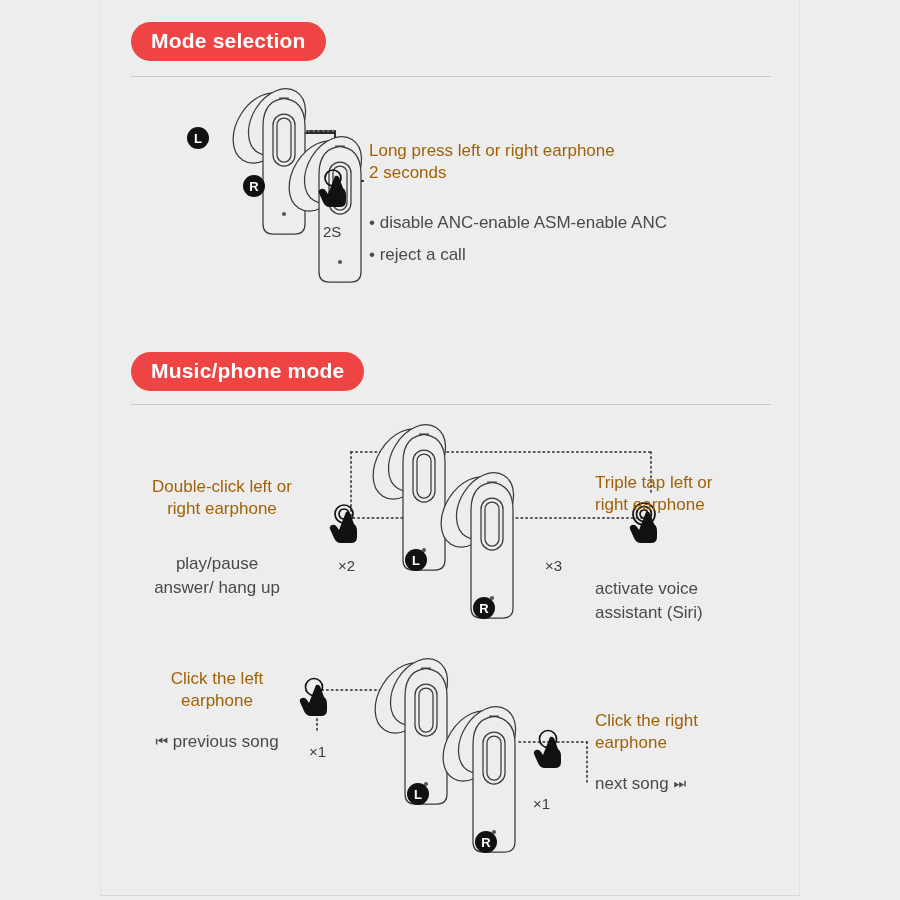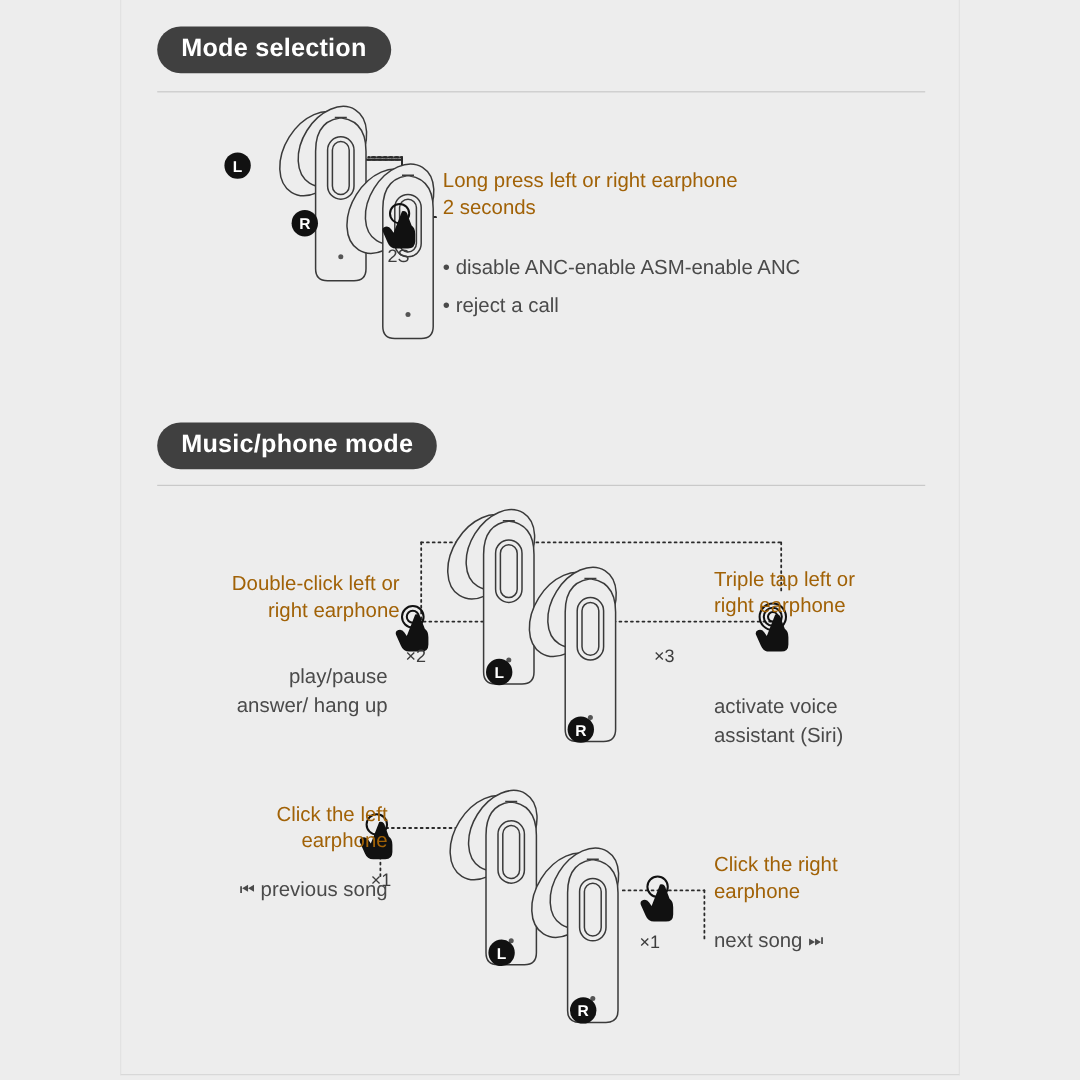--- a/index.html
+++ b/index.html
@@ -19,21 +19,21 @@
     box-sizing:border-box;
     margin:0 100px 4px 100px;
     width:700px;height:896px;
     background:#ededed;
   }
   .inner{position:absolute;left:0;top:0;width:700px;height:896px;}
 
   
   .pill{
     position:absolute;
-    background:#404040;
+    background:#ef4444;
     color:#ffffff;
     border-radius:999px;
     font-weight:bold;
     font-size:21px;
     letter-spacing:.2px;
     padding:8px 20px 10px 20px;
     white-space:nowrap;
     line-height:1;
   }
   .rule{
@@ -59,28 +59,29 @@
     color:#4a4a4a;
     white-space:pre-line;
   }
   .bullets{
     position:absolute;
     font-size:17px;
     line-height:1.9;
     color:#4a4a4a;
   }
   .bullets div::before{content:"\2022\00a0 ";}
-  .ralign{text-align:right;}
+  .ralign{text-align:center;}
   .lalign{text-align:left;}
 
   .cnt{
     position:absolute;
     font-size:15px;
     color:#3d3d3d;
     white-space:nowrap;
+    margin-top:18px;
   }
   .glyph{font-size:14px;vertical-align:1px;}
 
   
   svg.art{position:absolute;left:0;top:0;overflow:visible;}
   .ln{stroke:#3a3a3a;stroke-width:1.25;fill:none;}
   .lnw{stroke:#3a3a3a;stroke-width:1.25;fill:#ededed;}
   .dot{stroke:#2a2a2a;stroke-width:1.5;fill:none;stroke-dasharray:1.6 3.2;stroke-linecap:round;}
   .hand{fill:#111;}
   .ring{stroke:#111;stroke-width:1.7;fill:none;}

